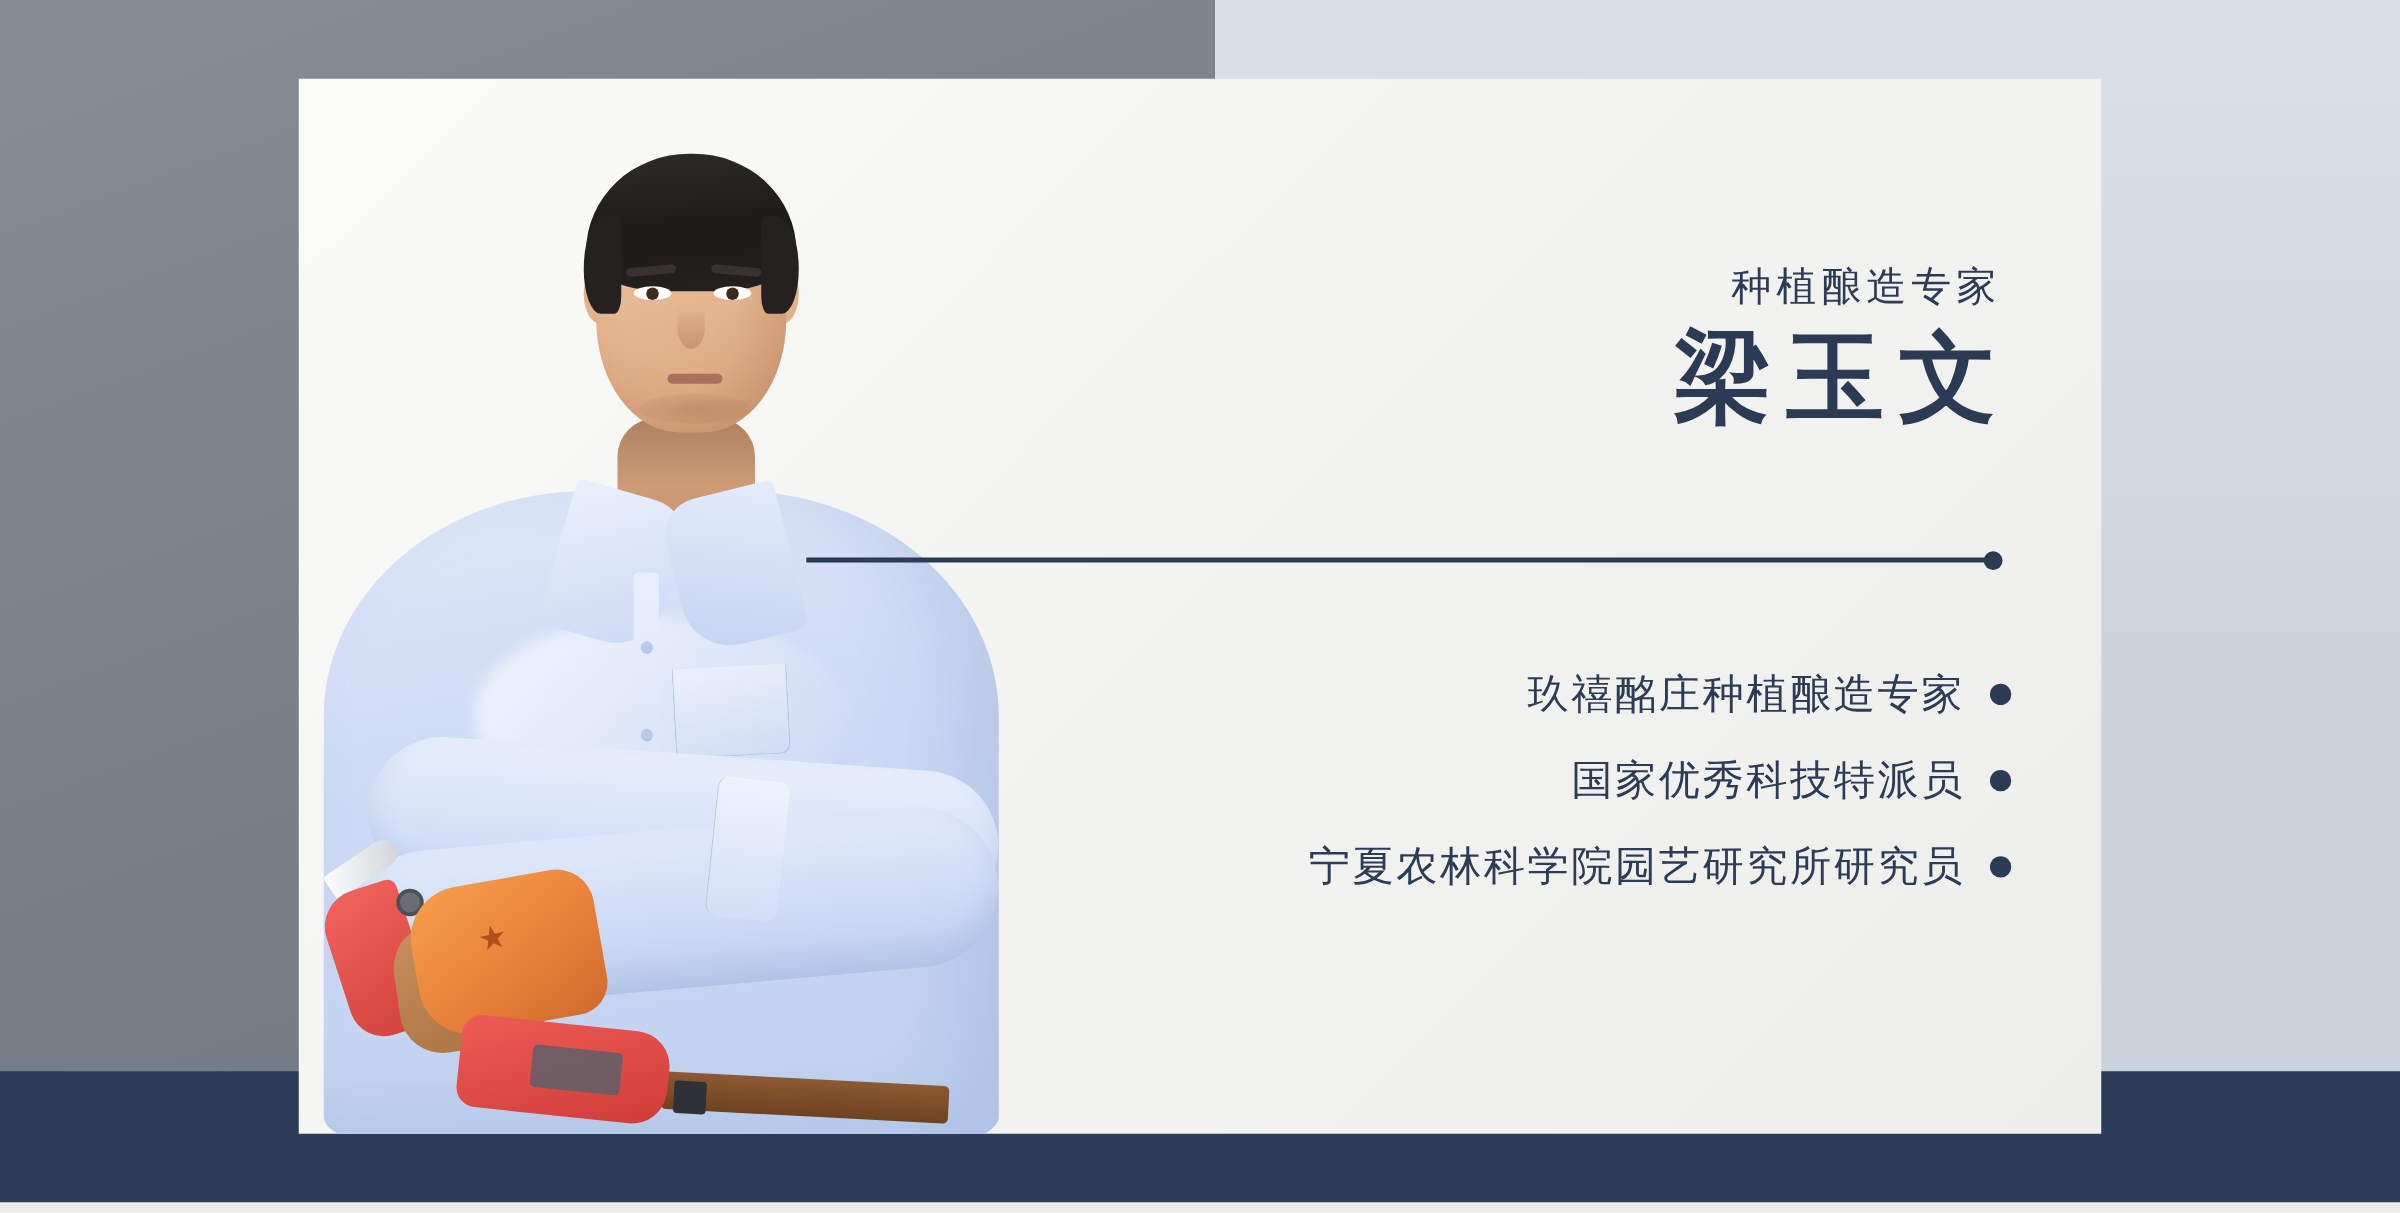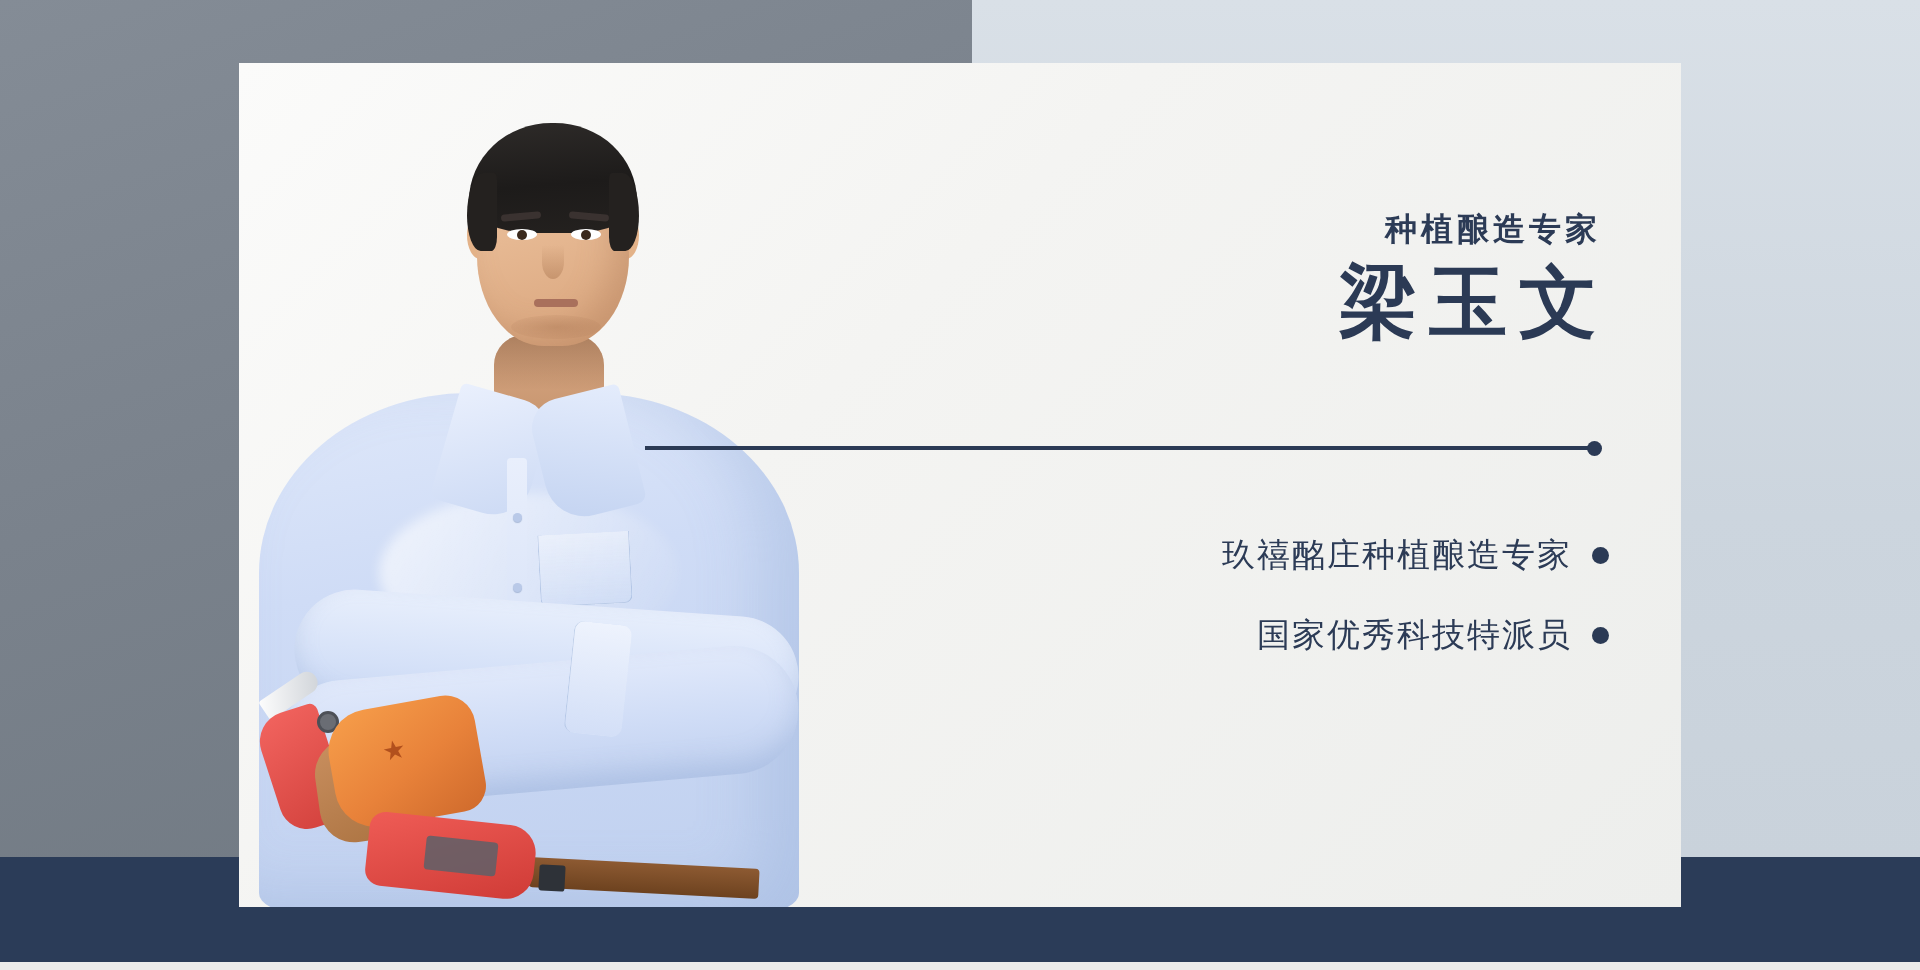--- a/index.html
+++ b/index.html
@@ -208,41 +208,41 @@
   }
   .belt-buckle{
     left:300px; top:802px; width:26px; height:26px;
     background:#2e3238; border-radius:3px; transform:rotate(3deg);
   }
 
   
   .subtitle{
     position:absolute; right:80px; top:145px;
     font-size:32px; letter-spacing:4px; color:#2c3b56;
-    font-weight:700; text-align:right; white-space:nowrap;
+    font-weight:400; text-align:right; white-space:nowrap;
   }
   .name{
     position:absolute; right:72px; top:188px;
     font-size:78px; letter-spacing:12px; color:#2b3a55;
     font-weight:700; text-align:right; white-space:nowrap;
     font-family:Liberation Serif, serif;
   }
   .rule-wrap{ position:absolute; left:406px; top:378px; width:966px; height:14px; }
   .rule-line{
     position:absolute; left:0; top:5px; width:948px; height:4px;
     background:#2b3a55;
   }
   .rule-dot{
     position:absolute; left:942px; top:0; width:15px; height:15px;
     border-radius:50%; background:#2b3a55;
   }
 
   .cred-list{
     position:absolute; right:72px; top:470px; width:820px;
-    display:flex; flex-direction:column; gap:35px; align-items:flex-end;
+    display:flex; flex-direction:column; gap:24px; align-items:flex-end;
   }
   .cred-item{
     display:flex; align-items:center; gap:20px; justify-content:flex-end;
   }
   .cred-text{
     font-size:33px; color:#2c3b56; letter-spacing:2px;
     white-space:nowrap; font-weight:500;
   }
   .cred-bullet{
     width:17px; height:17px; border-radius:50%;
@@ -322,19 +322,23 @@
       <div class="cred-item">
         <span class="cred-text">玖禧酩庄种植酿造专家</span>
         <span class="cred-bullet"></span>
       </div>
 
       <div class="cred-item">
         <span class="cred-text">国家优秀科技特派员</span>
         <span class="cred-bullet"></span>
       </div>
 
+      <div class="cred-item">
+        <span class="cred-text">宁夏农林科学院园艺研究所研究员</span>
+        <span class="cred-bullet"></span>
+      </div>
 
 
 
     </div>
 
   </div>
 </div>
 
 </body></html>

